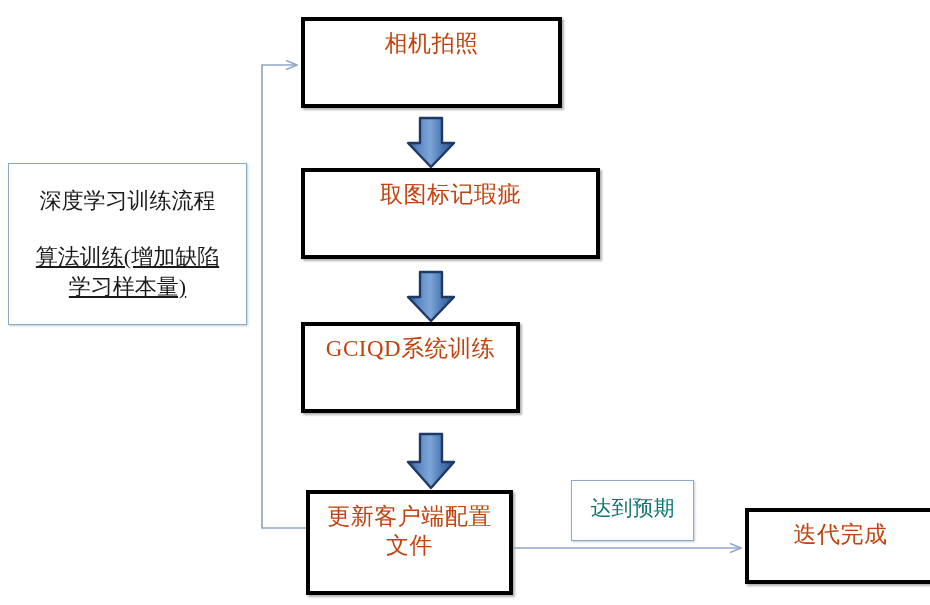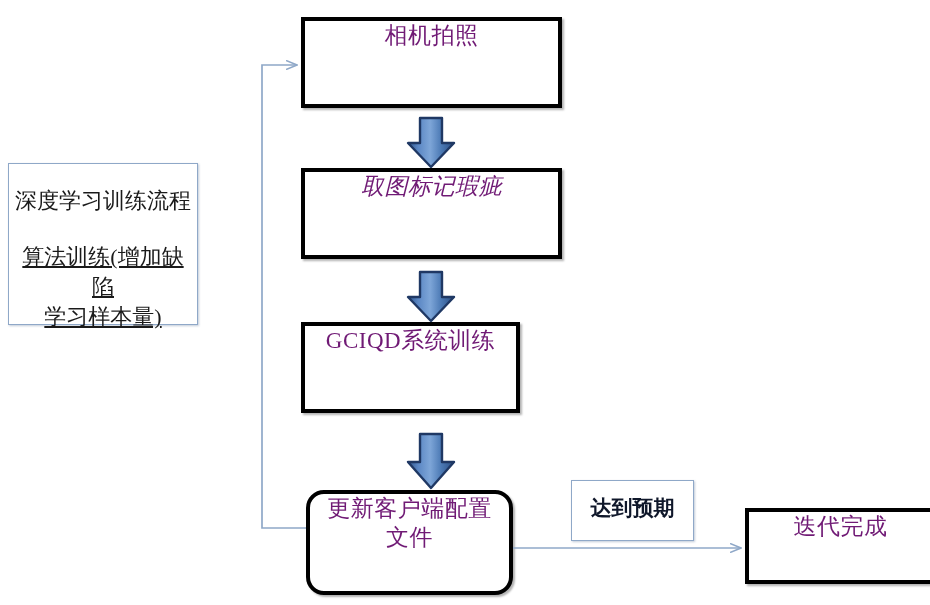--- a/index.html
+++ b/index.html
@@ -23,47 +23,46 @@
     position: absolute;
     background: #ffffff;
     border: 4px solid #000000;
     box-sizing: border-box;
     box-shadow: 2px 2px 2px rgba(0,0,0,0.30);
   }
   .proc-box .box-text {
     position: absolute;
     left: 0;
     right: 0;
-    top: 0;
+    top: 8px;
     text-align: center;
     font-size: 23px;
     line-height: 1.28;
-    color: #701a75;
+    color: #c2410c;
     letter-spacing: 0.5px;
     white-space: pre-line;
   }
 
   
   .thin-box {
     position: absolute;
     background: #ffffff;
     border: 1.5px solid #8fa8c8;
     box-sizing: border-box;
     box-shadow: 1px 1px 2px rgba(120,140,170,0.45);
   }
   .thin-box .box-text {
     position: absolute;
     left: 0;
     right: 0;
     text-align: center;
     font-size: 21px;
     line-height: 1.5;
-    color: #0f172a;
+    color: #0f766e;
     white-space: pre-line;
-    font-weight: bold;
   }
 
   .left-note .note-line1 {
     position: absolute;
     left: 0; right: 0;
     top: 22px;
     text-align: center;
     font-size: 22px;
     color: #1a1a1a;
   }
@@ -92,39 +91,39 @@
     width: 930px;
     height: 605px;
     pointer-events: none;
   }
 </style>
 </head>
 <body>
 
 <div id="canvas">
 
-  <div class="thin-box left-note" style="left:8px; top:163px; width:190px; height:162px;">
+  <div class="thin-box left-note" style="left:8px; top:163px; width:239px; height:162px;">
     <div class="note-line1">深度学习训练流程</div>
     <div class="note-line2">算法训练(增加缺陷
 学习样本量)</div>
   </div>
 
   <div class="proc-box" style="left:301px; top:17px; width:261px; height:91px;">
     <div class="box-text">相机拍照</div>
   </div>
 
-  <div class="proc-box" style="left:301px; top:168px; width:261px; height:91px;font-style:italic;">
+  <div class="proc-box" style="left:301px; top:168px; width:299px; height:91px;">
     <div class="box-text">取图标记瑕疵</div>
   </div>
 
   <div class="proc-box" style="left:301px; top:322px; width:219px; height:91px;">
     <div class="box-text">GCIQD系统训练</div>
   </div>
 
-  <div class="proc-box" style="left:306px; top:490px; width:207px; height:105px;border-radius:18px;">
+  <div class="proc-box" style="left:306px; top:490px; width:207px; height:105px;">
     <div class="box-text">更新客户端配置
 文件</div>
   </div>
 
   <div class="proc-box" style="left:745px; top:508px; width:191px; height:76px;">
     <div class="box-text">迭代完成</div>
   </div>
 
   <div class="thin-box label-box" style="left:571px; top:480px; width:123px; height:61px;">
     <div class="box-text">达到预期</div>

